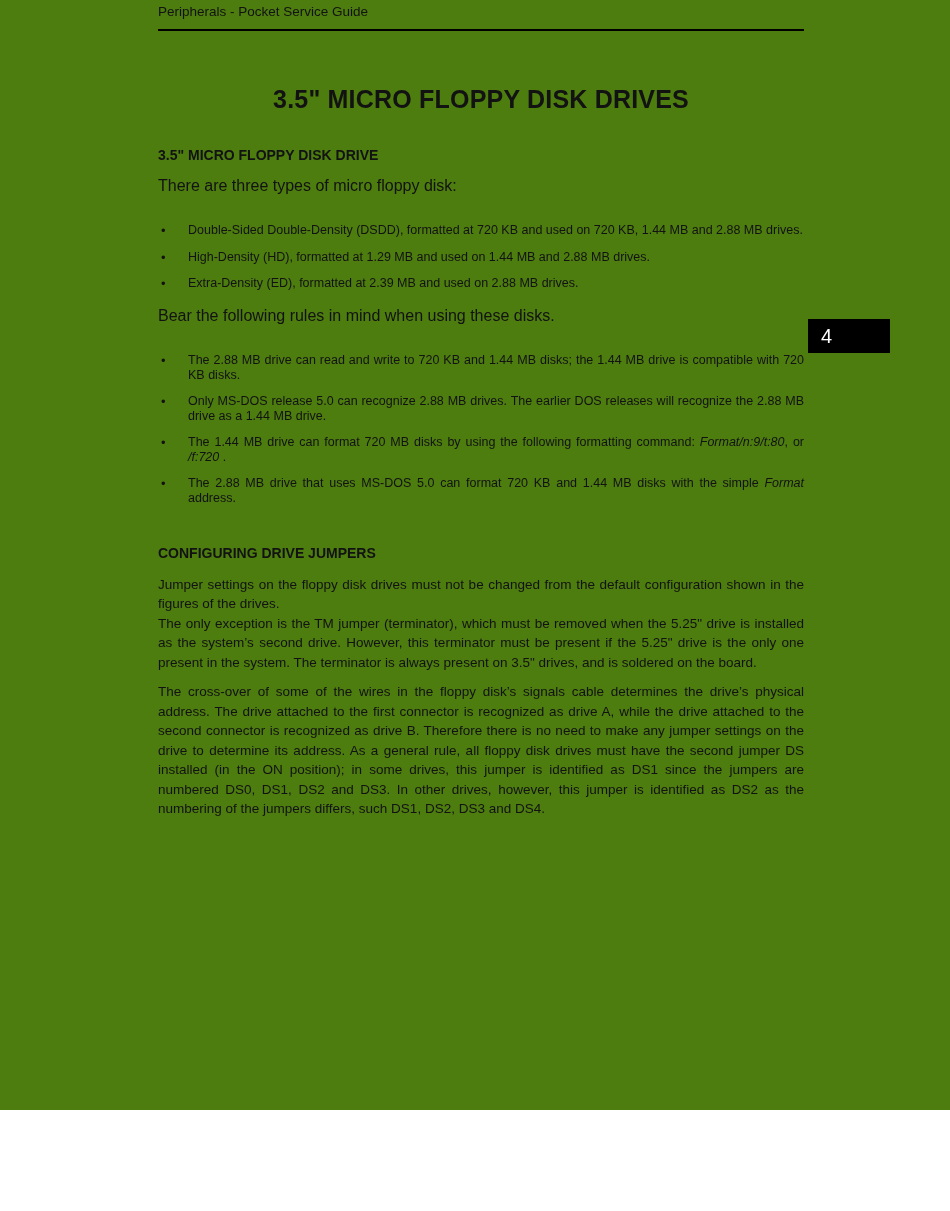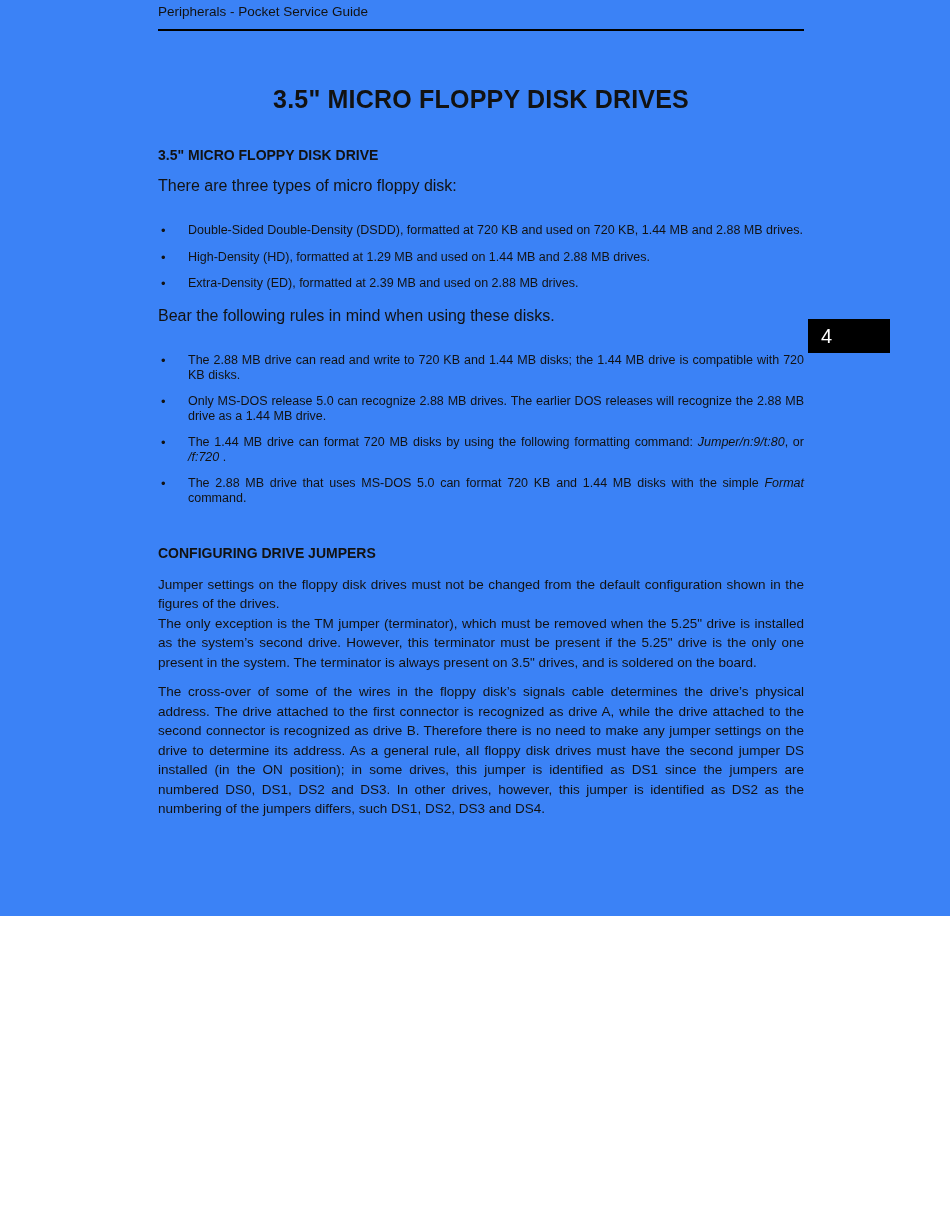--- a/index.html
+++ b/index.html
@@ -2,21 +2,21 @@
 <html><head>
 <meta charset="utf-8">
 <style>
   * { margin: 0; padding: 0; box-sizing: border-box; }
   html, body { background: #ffffff; }
   body {
     width: 950px; height: 1211px;
     font-family: "Liberation Sans", "DejaVu Sans", sans-serif;
     color: #121212;
   }
-  .page { position: relative; width: 950px; height: 916px; overflow: hidden; background: #3b82f6; }
+  .page { position: relative; width: 950px; height: 1110px; overflow: hidden; background: #4d7c0f; }
   .content { position: absolute; left: 158px; top: 0; width: 646px; }
 
   .doc-header-text { padding-top: 3px; font-size: 13.5px; line-height: 17px; }
   .rule { border: none; border-top: 2px solid #000; height: 0; }
   .header-rule { margin-top: 9px; }
 
   .doc-title {
     margin-top: 54px;
     text-align: center;
     font-size: 25px;
@@ -122,25 +122,25 @@
       <div class="bullet">
         <span class="bullet-marker"></span>
         <span class="bullet-text">The 2.88 MB drive can read and write to 720 KB and 1.44 MB disks; the 1.44 MB drive is compatible with 720 KB disks.</span>
       </div>
       <div class="bullet">
         <span class="bullet-marker"></span>
         <span class="bullet-text">Only MS-DOS release 5.0 can recognize 2.88 MB drives. The earlier DOS releases will recognize the 2.88 MB drive as a 1.44 MB drive.</span>
       </div>
       <div class="bullet">
         <span class="bullet-marker"></span>
-        <span class="bullet-text"><span>The 1.44 MB drive can format 720 MB disks by using the following formatting command: </span><em>Jumper/n:9/t:80</em><span>, or </span><em>/f:720</em><span> .</span></span>
+        <span class="bullet-text"><span>The 1.44 MB drive can format 720 MB disks by using the following formatting command: </span><em>Format/n:9/t:80</em><span>, or </span><em>/f:720</em><span> .</span></span>
       </div>
       <div class="bullet">
         <span class="bullet-marker"></span>
-        <span class="bullet-text"><span>The 2.88 MB drive that uses MS-DOS 5.0 can format 720 KB and 1.44 MB disks with the simple </span><em>Format</em><span> command.</span></span>
+        <span class="bullet-text"><span>The 2.88 MB drive that uses MS-DOS 5.0 can format 720 KB and 1.44 MB disks with the simple </span><em>Format</em><span> address.</span></span>
       </div>
     </div>
 
     <h2 class="section-heading heading-2">CONFIGURING DRIVE JUMPERS</h2>
 
     <p class="para para-first">Jumper settings on the floppy disk drives must not be changed from the default configuration shown in the figures of the drives.</p>
     <p class="para">The only exception is the TM jumper (terminator), which must be removed when the 5.25" drive is installed as the system’s second drive. However, this terminator must be present if the 5.25" drive is the only one present in the system. The terminator is always present on 3.5" drives, and is soldered on the board.</p>
     <p class="para para-gap">The cross-over of some of the wires in the floppy disk’s signals cable determines the drive’s physical address. The drive attached to the first connector is recognized as drive A, while the drive attached to the second connector is recognized as drive B. Therefore there is no need to make any jumper settings on the drive to determine its address. As a general rule, all floppy disk drives must have the second jumper DS installed (in the ON position); in some drives, this jumper is identified as DS1 since the jumpers are numbered DS0, DS1, DS2 and DS3. In other drives, however, this jumper is identified as DS2 as the numbering of the jumpers differs, such DS1, DS2, DS3 and DS4.</p>
 
   </div>

